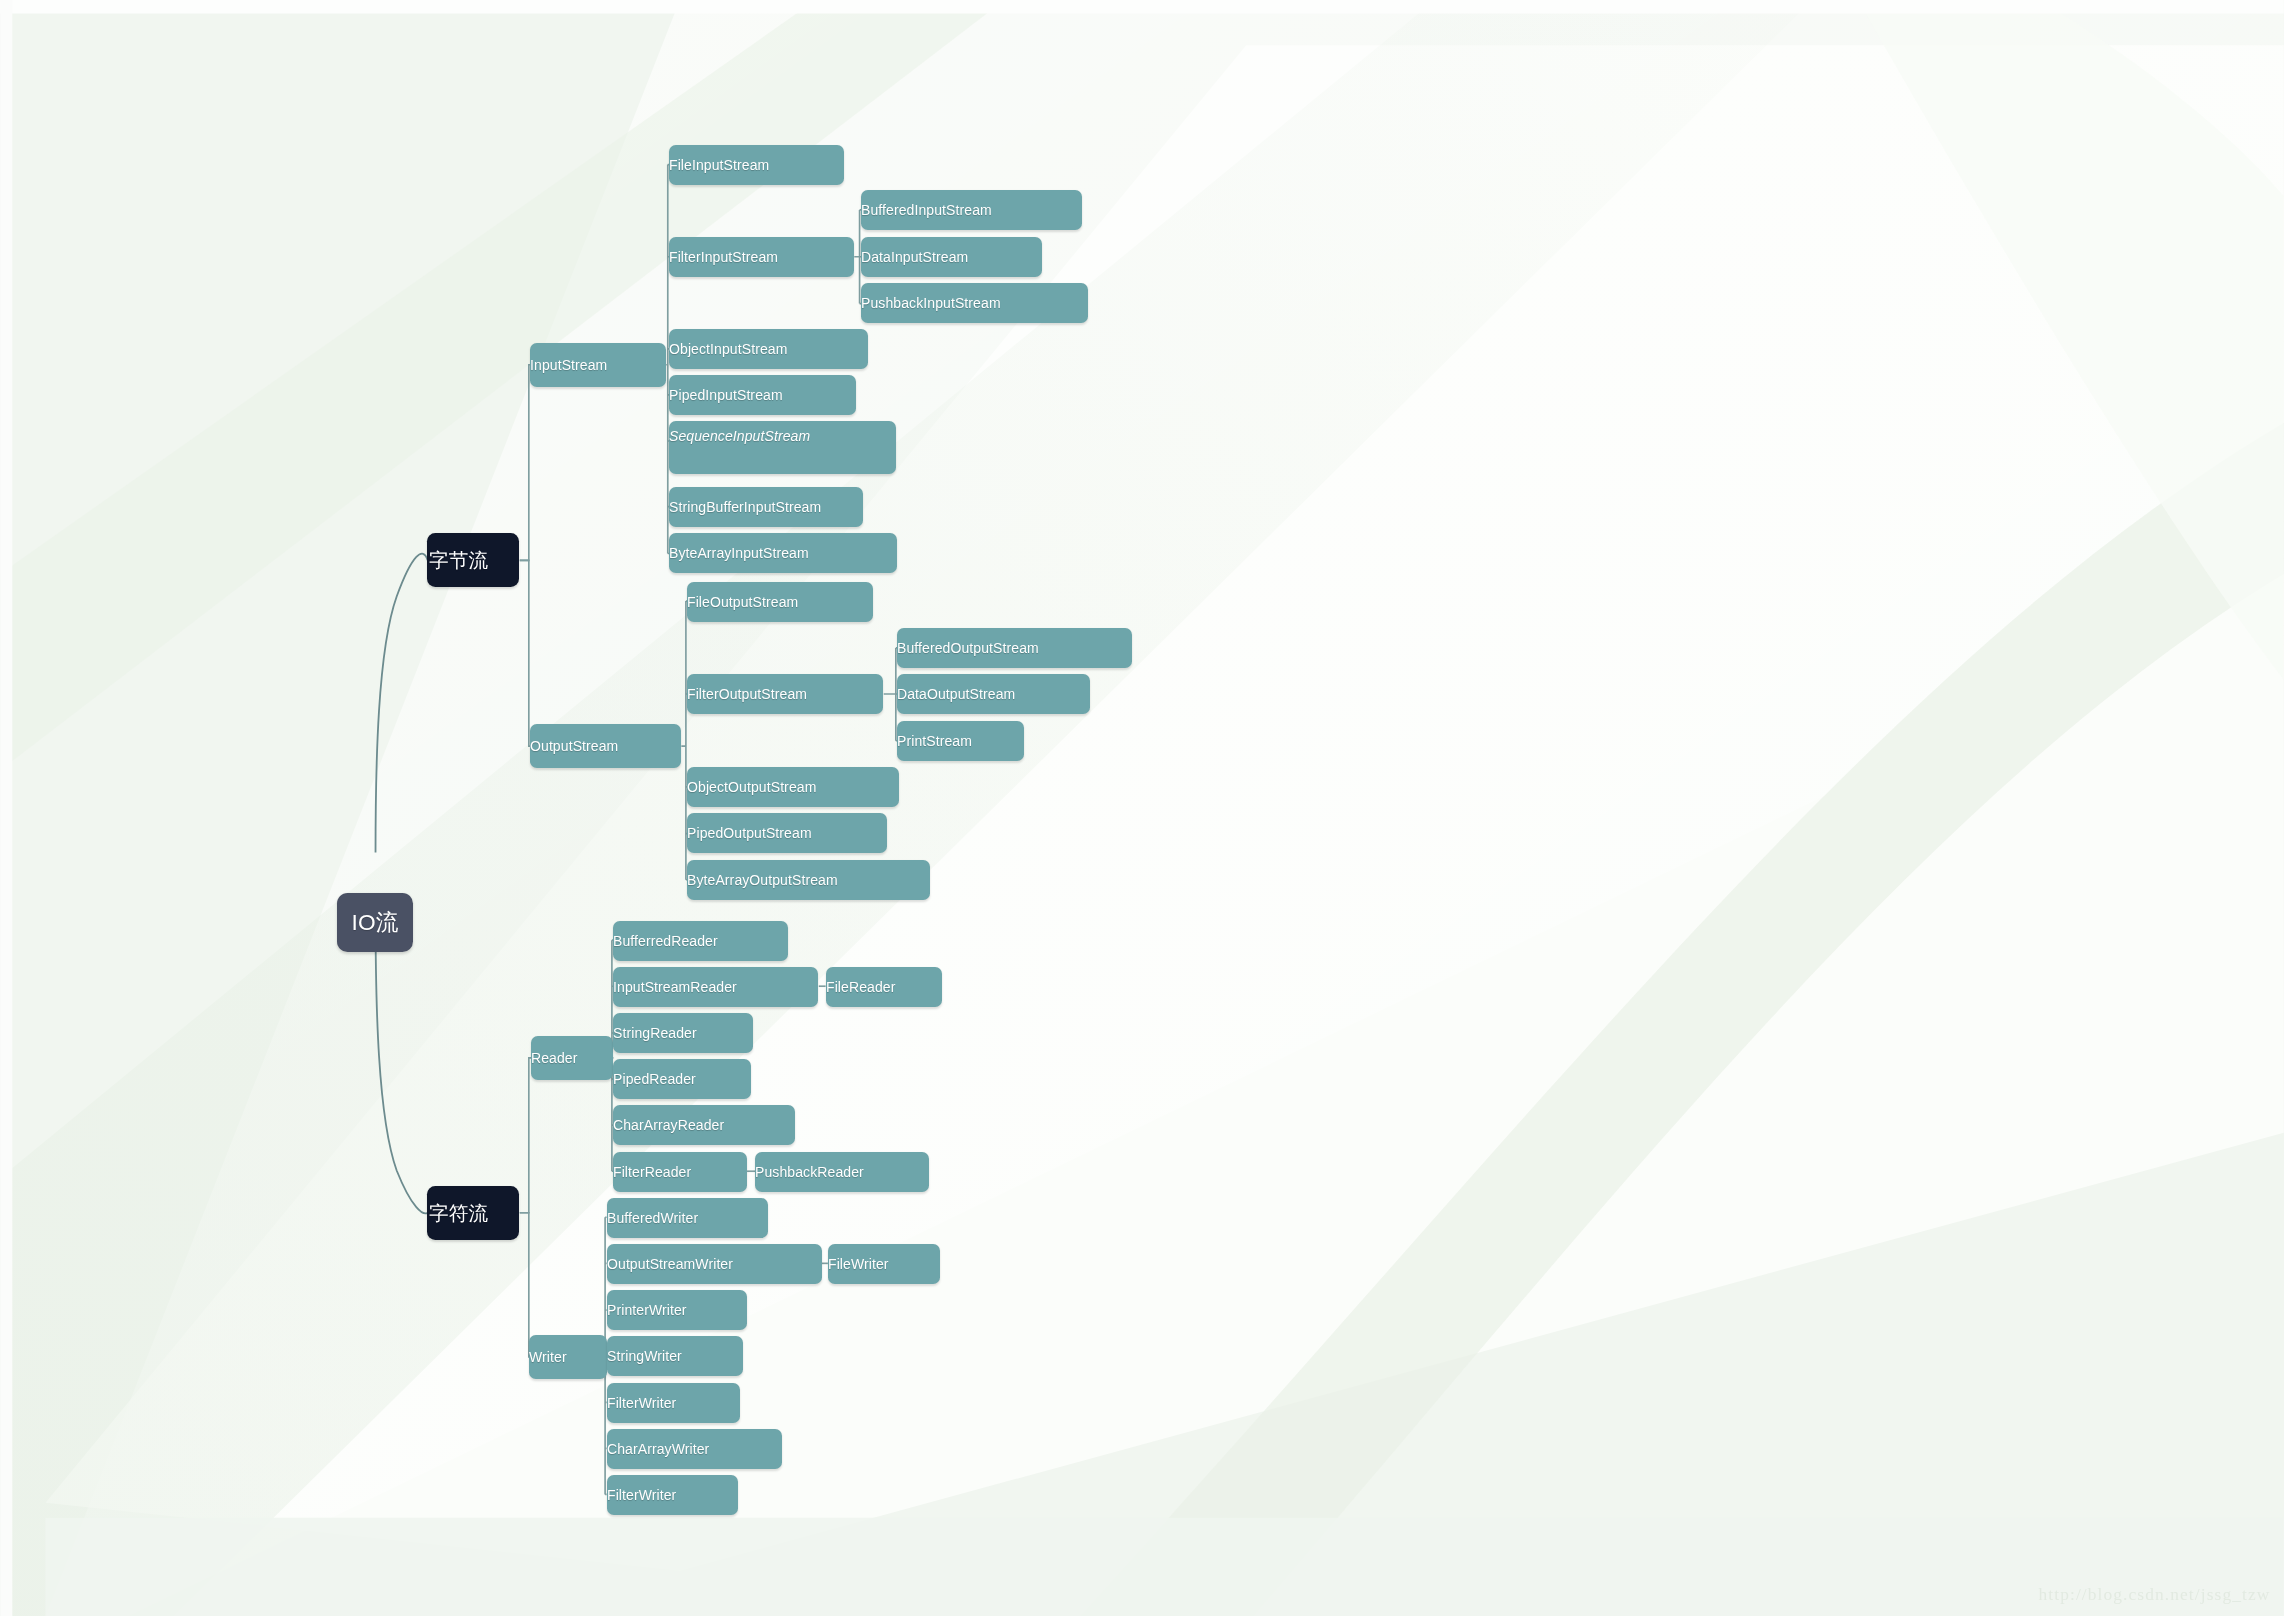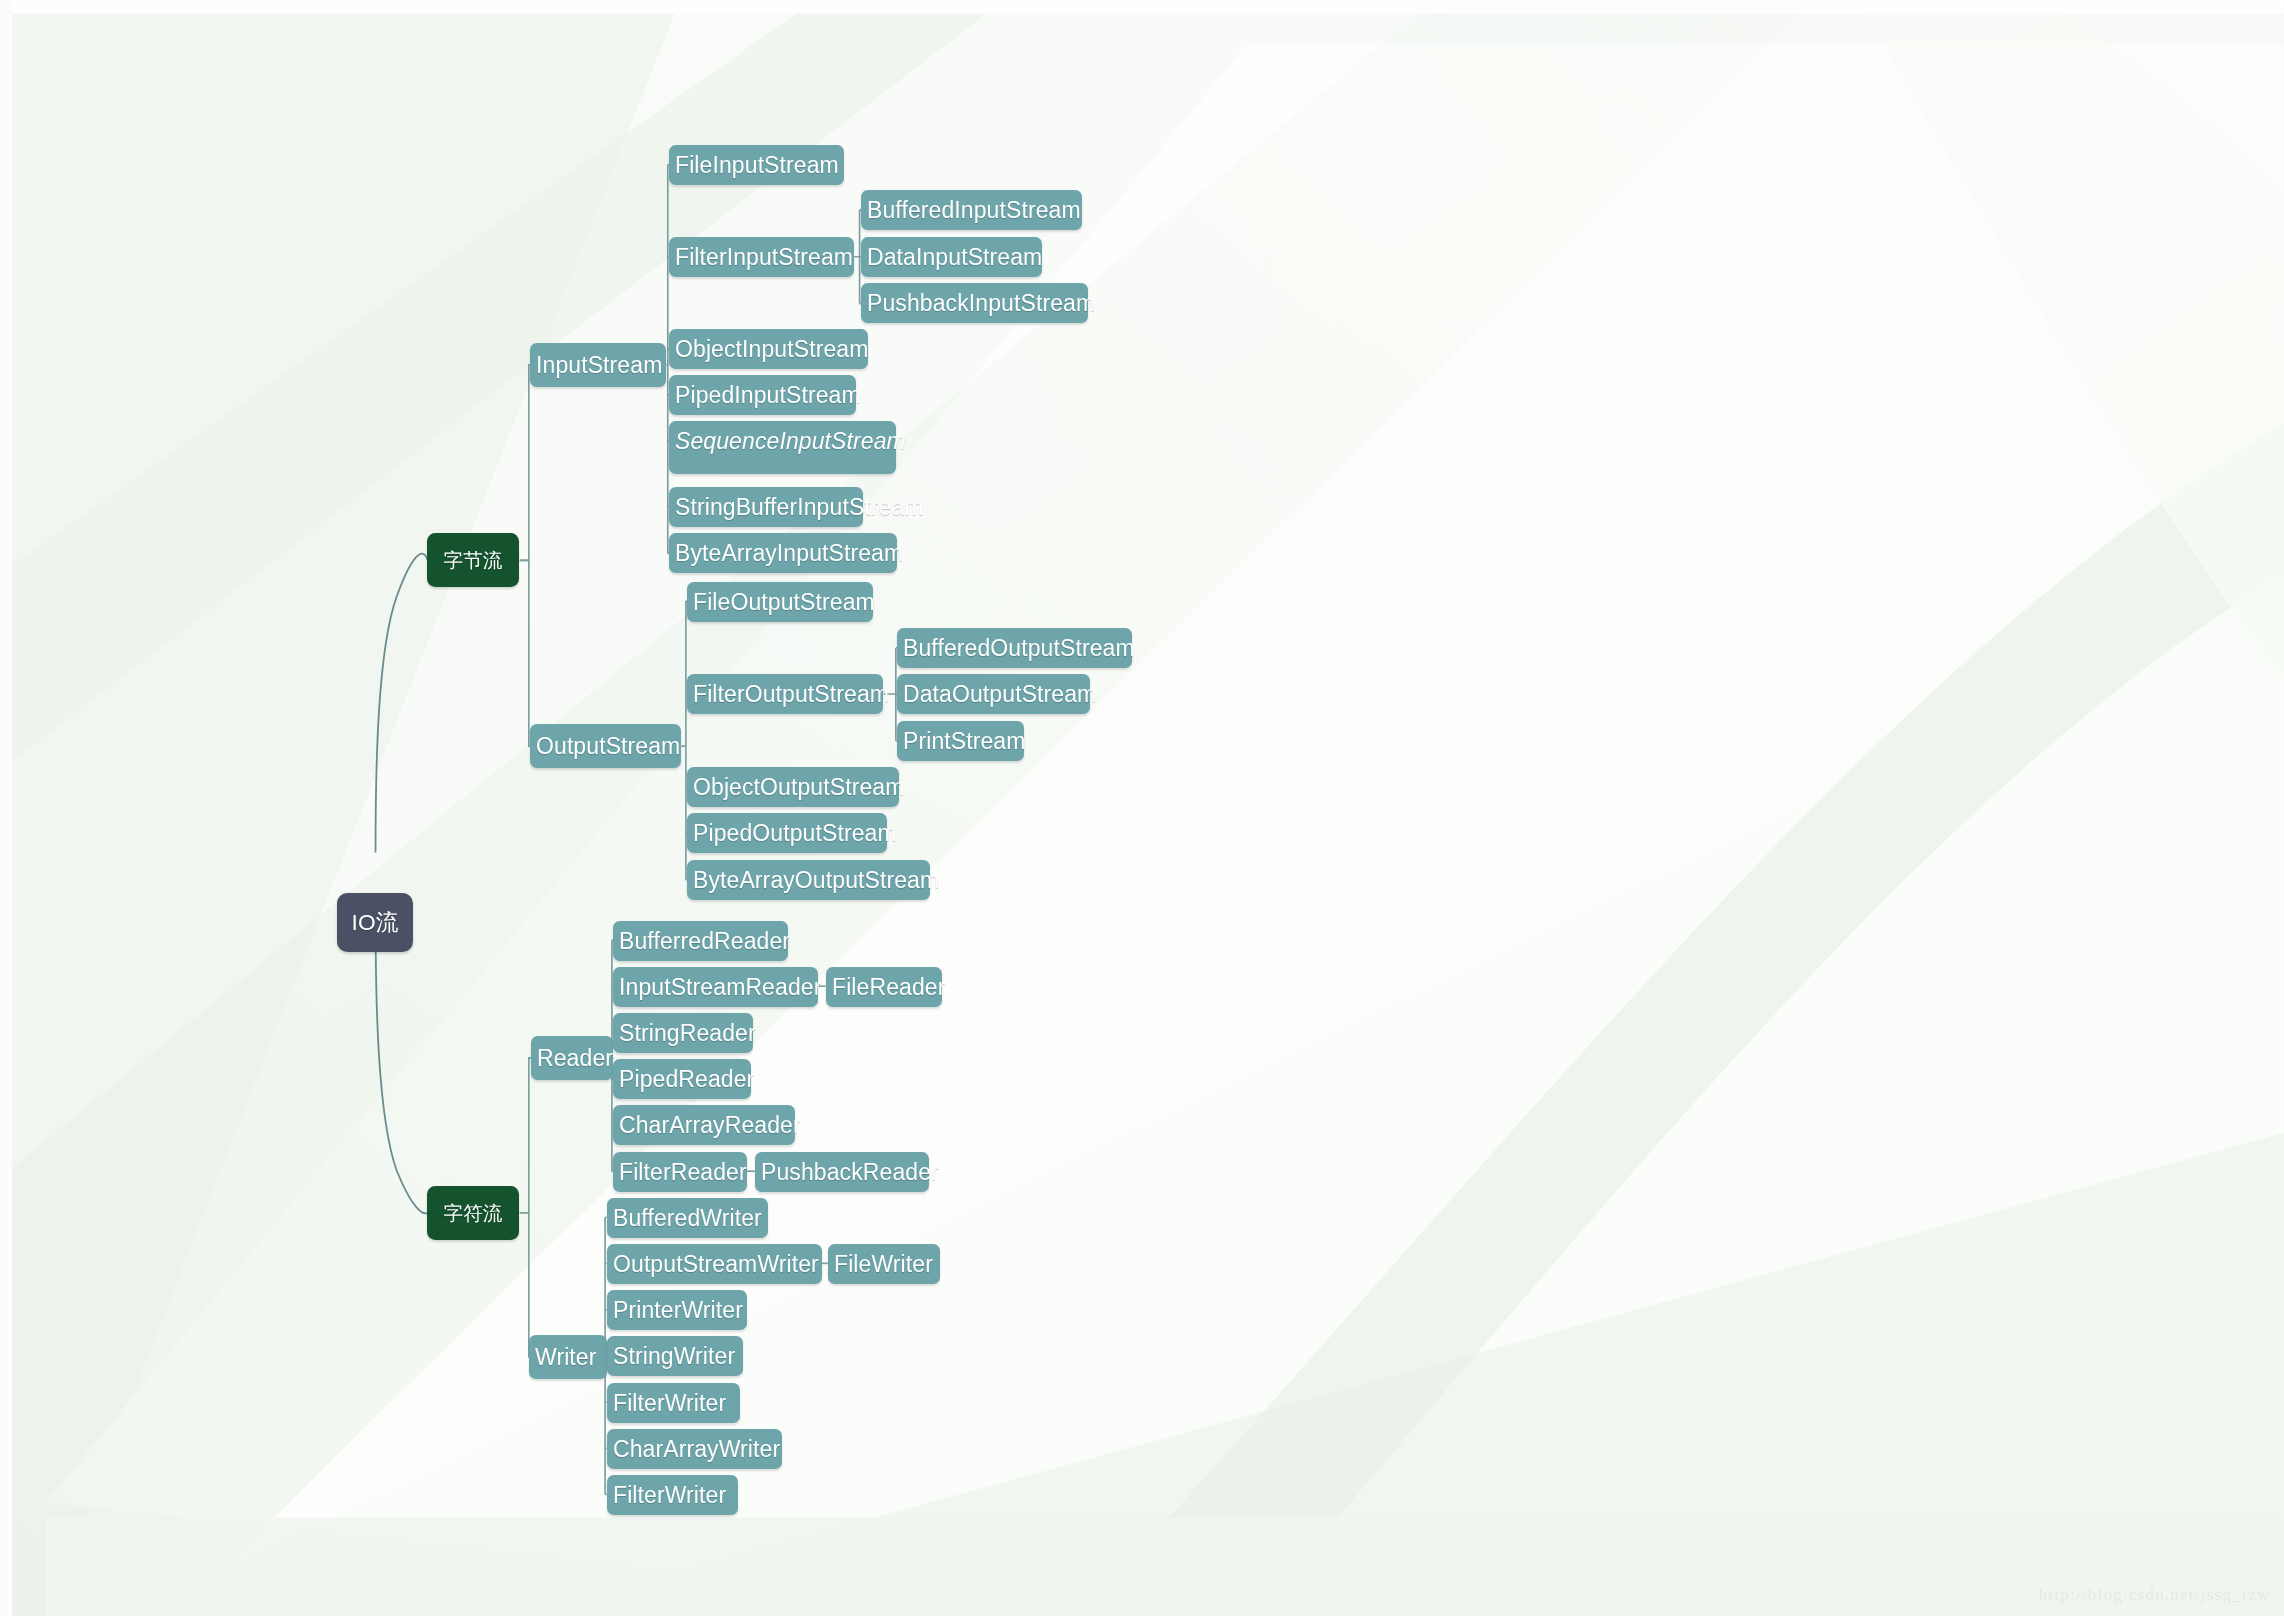--- a/index.html
+++ b/index.html
@@ -44,32 +44,31 @@
   }
   .node-root {
     background: #4a5164;
     border-radius: 10.6px;
     font-size: 22.7px;
     padding: 0 16.6px;
     justify-content: center;
     box-shadow: 0 1.5px 3px rgba(0,0,0,0.16);
   }
   .node-branch {
-    background: #14532d;
+    background: #0f172a;
     border-radius: 8.3px;
     font-size: 19.6px;
     padding: 0 2px;
-    justify-content: center;
     box-shadow: 0 1.5px 2.3px rgba(0,0,0,0.14);
   }
   .node-leaf {
     background: #6da5aa;
     border-radius: 6.8px;
-    font-size: 23px;
-    padding: 0 6px;
+    font-size: 14px;
+    padding: 0 0;
     justify-content: flex-start;
     box-shadow: 0 1.5px 2.3px rgba(0,0,0,0.13);
   }
   .node-leaf.tall { align-items: flex-start; padding-top: 6.8px; font-style: italic; }
 
   #watermark {
     position: absolute;
     right: 13.6px;
     bottom: 10.6px;
     color: #e2eae1;

